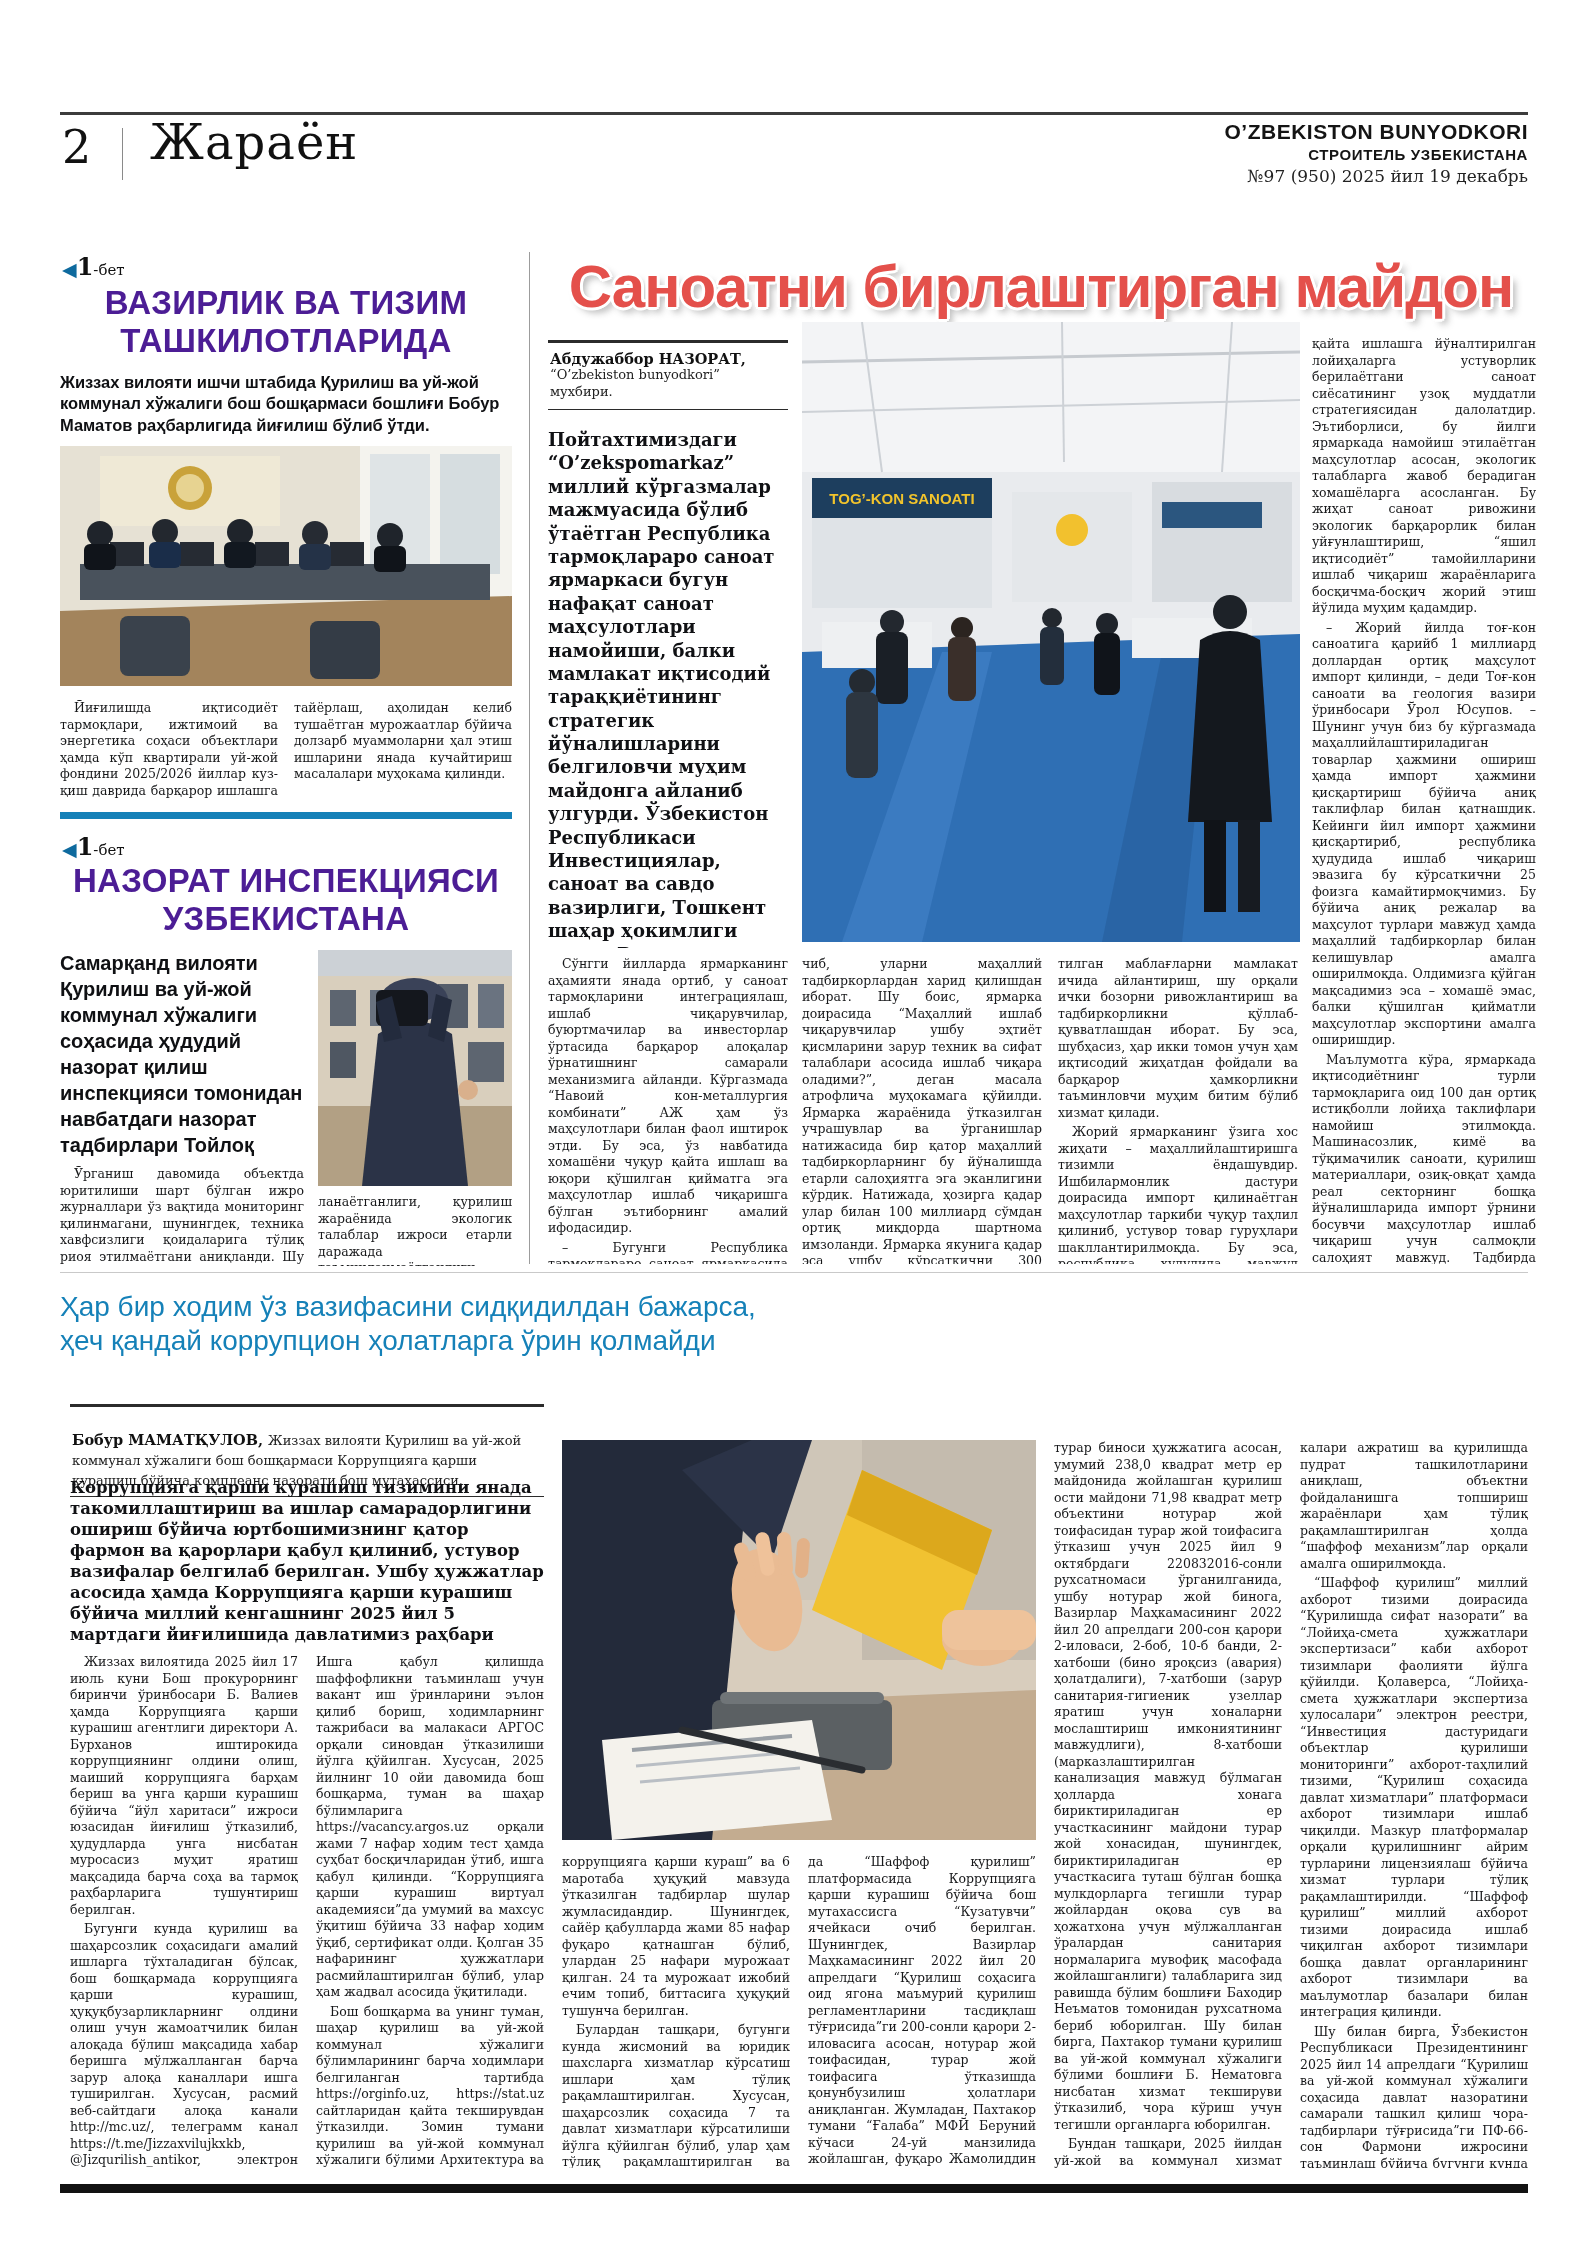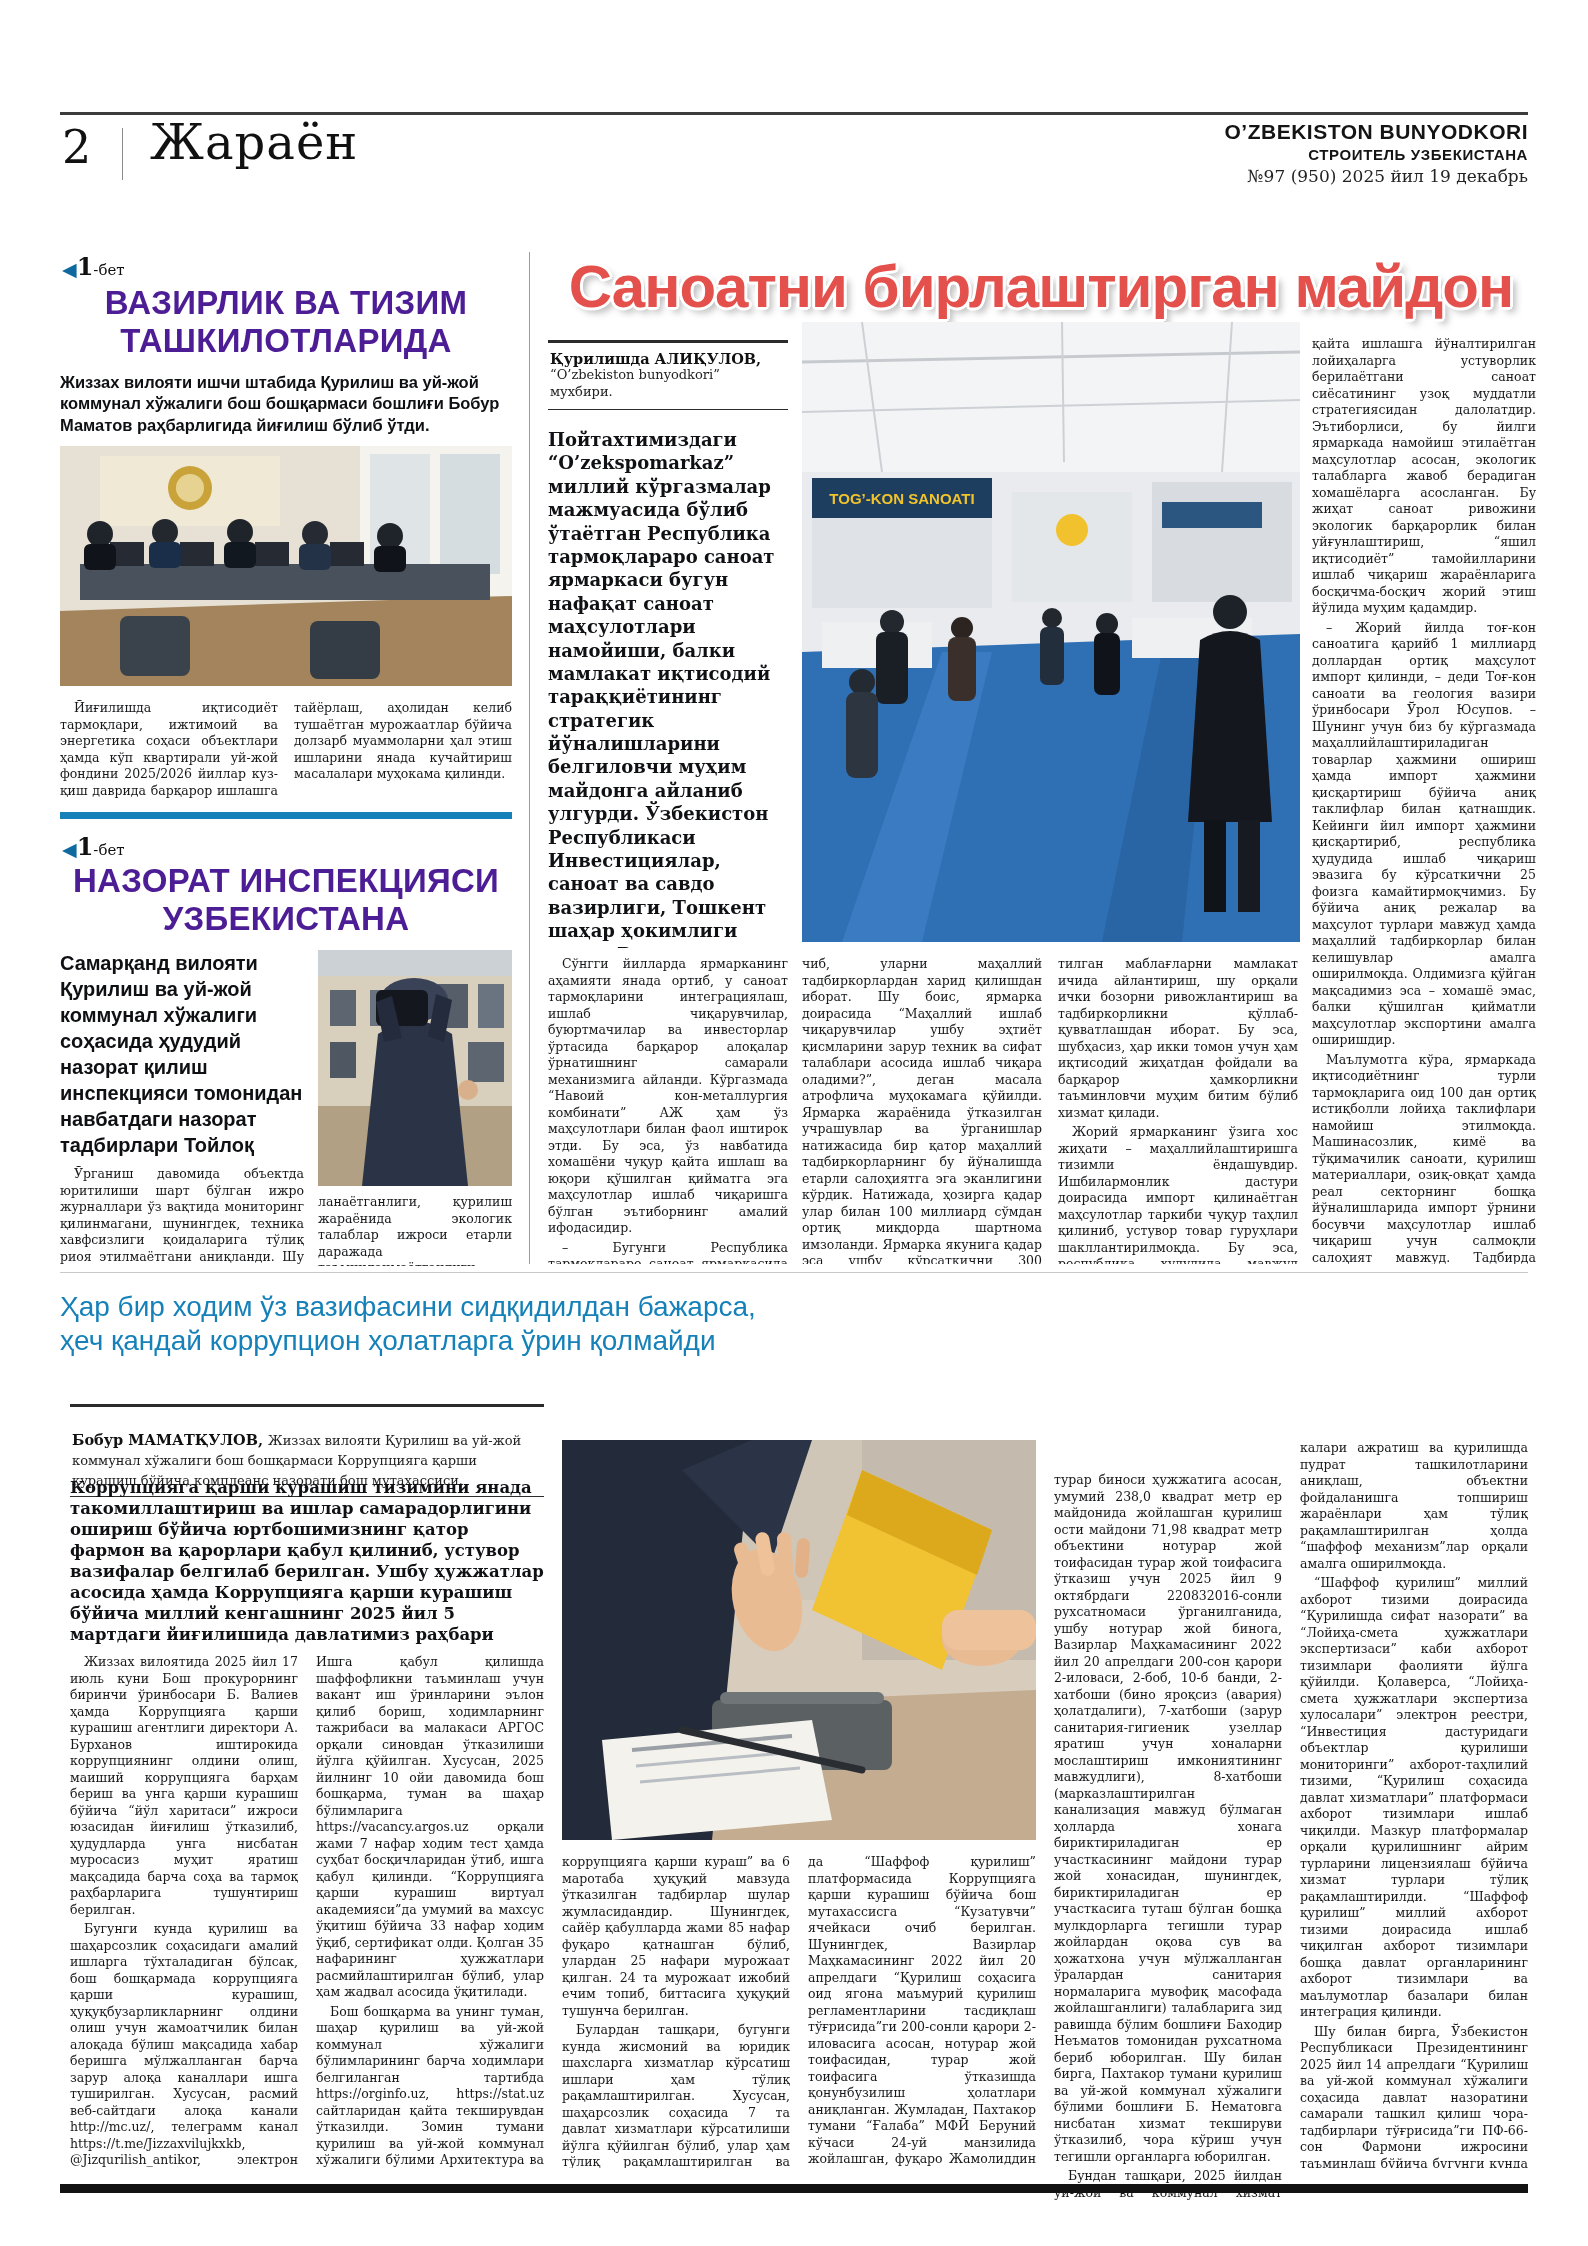--- a/index.html
+++ b/index.html
@@ -133,21 +133,21 @@
   <div class="abs textcol serif-body" style="left:318px;top:1194px;width:194px;height:72px;">
     <p class="cont">ланаётганлиги, қурилиш жараёнида экологик талаблар ижроси етарли даражада таъминланмаётганлиги кузатилди. Аниқланган камчиликларни бартараф этиш мақсадида масъул ташкилотларга бажарилиши мажбурий бўлган ёзма кўрсатмалар берилди.</p>
   </div>
 
   <div class="abs rule-v" style="left:529px;top:252px;height:1012px;"></div>
 
   <div class="abs main-hl" style="left:545px;top:252px;width:992px;">Саноатни бирлаштирган майдон</div>
 
   <div class="abs" style="left:548px;top:340px;width:240px;">
     <div class="byline">
-      <div class="name">Қурилишда АЛИҚУЛОВ,</div>
+      <div class="name">Абдужаббор НАЗОРАТ,</div>
       <div class="role">“O’zbekiston bunyodkori” мухбири.</div>
     </div>
   </div>
   <div class="abs textcol lead-serif" style="left:548px;top:428px;width:240px;height:520px;">Пойтахтимиздаги “O’zekspomarkaz” миллий кўргазмалар мажмуасида бўлиб ўтаётган Республика тармоқлараро саноат ярмаркаси бугун нафақат саноат маҳсулотлари намойиши, балки мамлакат иқтисодий тараққиётининг стратегик йўналишларини белгиловчи муҳим майдонга айланиб улгурди. Ўзбекистон Республикаси Инвестициялар, саноат ва савдо вазирлиги, Тошкент шаҳар ҳокимлиги ҳамда Рақамли трансформация маркази ҳамкорлигида ташкил этилган мазкур тадбир саноат кооперациясини чуқурлаштириш, импортга қарамликни қисқартириш ва маҳаллий ишлаб чиқаришни жадаллаштиришга хизмат қилмоқда.</div>
   <div class="abs textcol serif-body" style="left:548px;top:956px;width:240px;height:308px;">
     <p>Сўнгги йилларда ярмарканинг аҳамияти янада ортиб, у саноат тармоқларини интеграциялаш, ишлаб чиқарувчилар, буюртмачилар ва инвесторлар ўртасида барқарор алоқалар ўрнатишнинг самарали механизмига айланди. Кўргазмада “Навоий кон-металлургия комбинати” АЖ ҳам ўз маҳсулотлари билан фаол иштирок этди. Бу эса, ўз навбатида хомашёни чуқур қайта ишлаш ва юқори қўшилган қийматга эга маҳсулотлар ишлаб чиқаришга бўлган эътиборнинг амалий ифодасидир.</p>
     <p>– Бугунги Республика тармоқлараро саноат ярмаркасида иштирок этиш орқали фаолиятимизни янада такомиллаштиришни мақсад қилганмиз, – деди “Навоий кон-металлургия комбинати” АЖ комбинати муҳандиси Шарифжон Файзиев. – Хусусан, комбинат томонидан намойиш этилаётган асосий маҳсулотлар кон техникалари, экскаватор, бурғилаш ускуналари ҳамда бошқа турдаги оғир техникалар учун мўлжалланган эҳтиёт қисмларидир. Комбинатнинг асосий мақсади, мазкур эҳтиёт қисмларни четдан импорт қилишдан босқичма-босқич воз ке-</p>
   </div>
 
   <svg class="abs" style="left:802px;top:322px;" width="498" height="620" viewBox="0 0 498 620" preserveAspectRatio="none">
@@ -250,21 +250,21 @@
 
   </div>
   <div class="abs textcol serif-body" style="left:562px;top:1854px;width:228px;height:314px;">
     <p class="cont">коррупцияга қарши кураш” ва 6 маротаба ҳуқуқий мавзуда ўтказилган тадбирлар шулар жумласидандир. Шунингдек, сайёр қабулларда жами 85 нафар фуқаро қатнашган бўлиб, улардан 25 нафари мурожаат қилган. 24 та мурожаат ижобий ечим топиб, биттасига ҳуқуқий тушунча берилган.</p>
     <p>Булардан ташқари, бугунги кунда жисмоний ва юридик шахсларга хизматлар кўрсатиш ишлари ҳам тўлиқ рақамлаштирилган. Хусусан, шаҳарсозлик соҳасида 7 та давлат хизматлари кўрсатилиши йўлга қўйилган бўлиб, улар ҳам тўлиқ рақамлаштирилган ва инсон омилисиз ишлайди. Шу билан бирга, 2025 йилнинг 9 ойида жами 747 та ариза келиб тушган бўлиб, 529 тасига ижобий хулоса берилган, 1 таси рад этилган, 4 таси тугатилган, 213 таси тегишли талабларга мувофиқ бўлмаганлиги учун қайта мурожаат этиш учун рад этилган.</p>
 
   </div>
   <div class="abs textcol serif-body" style="left:808px;top:1854px;width:228px;height:314px;">
     <p class="cont">да “Шаффоф қурилиш” платформасида Коррупцияга қарши курашиш бўйича бош мутахассисга “Кузатувчи” ячейкаси очиб берилган. Шунингдек, Вазирлар Маҳкамасининг 2022 йил 20 апрелдаги “Қурилиш соҳасига оид ягона маъмурий қурилиш регламентларини тасдиқлаш тўғрисида”ги 200-сонли қарори 2-иловасига асосан, нотурар жой тоифасидан, турар жой тоифасига ўтказишда қонунбузилиш ҳолатлари аниқланган. Жумладан, Пахтакор тумани “Ғалаба” МФЙ Беруний кўчаси 24-уй манзилида жойлашган, фуқаро Жамолиддин Абдумаликовга тегишли бўлган нотурур жой тоифасидан турар жой тоифасига ўтказиш бўйича (2025 йил 6 октябрдаги 220832016-сонли ариза) Вазирлар Маҳкамасининг 2022 йил 20 апрелдаги 200-сон қарори 4-иловасига асосан, лойиҳа-смета ҳужжатларини келишиш бўйича Пахтакор тумани қурилиш ва уй-жой коммунал хўжалиги бўлими томонидан 220832016-сонли якка тартибдаги уй-жой сифатида ижобий хулоса берилган.</p>
   </div>
-  <div class="abs textcol serif-body" style="left:1054px;top:1440px;width:228px;height:728px;margin-top:32px;">
+  <div class="abs textcol serif-body" style="left:1054px;top:1440px;width:228px;height:728px;">
     <p class="cont">турар биноси ҳужжатига асосан, умумий 238,0 квадрат метр ер майдонида жойлашган қурилиш ости майдони 71,98 квадрат метр объектини нотурар жой тоифасидан турар жой тоифасига ўтказиш учун 2025 йил 9 октябрдаги 220832016-сонли рухсатномаси ўрганилганида, ушбу нотурар жой бинога, Вазирлар Маҳкамасининг 2022 йил 20 апрелдаги 200-сон қарори 2-иловаси, 2-боб, 10-б банди, 2-хатбоши (бино яроқсиз (авария) ҳолатдалиги), 7-хатбоши (зарур санитария-гигиеник узеллар яратиш учун хоналарни мослаштириш имкониятининг мавжудлиги), 8-хатбоши (марказлаштирилган канализация мавжуд бўлмаган ҳолларда хонага бириктириладиган ер участкасининг майдони турар жой хонасидан, шунингдек, бириктириладиган ер участкасига туташ бўлган бошқа мулкдорларга тегишли турар жойлардан оқова сув ва ҳожатхона учун мўлжалланган ўралардан санитария нормаларига мувофиқ масофада жойлашганлиги) талабларига зид равишда бўлим бошлиғи Баходир Неъматов томонидан рухсатнома бериб юборилган. Шу билан бирга, Пахтакор тумани қурилиш ва уй-жой коммунал хўжалиги бўлими бошлиғи Б. Нематовга нисбатан хизмат текшируви ўтказилиб, чора кўриш учун тегишли органларга юборилган.</p>
     <p>Бундан ташқари, 2025 йилдан уй-жой ва коммунал хизмат кўрсатишда ҳам 2 та давлат хизматлари рақамлаштирилди. Бу тизим орқали жорий йилнинг 9 ойида 88 та ариза келиб тушган бўлиб, 18 тасига ижобий хулоса берилган, 70 таси қайта мурожаат этиш учун рад этилган, 13 тасининг муддати ўтган. Камчиликларга йўл қўйган масъул ходим А. Убайдуллаевга нисбатан Ўзбекистон Республикаси МЖтКнинг 215-5-прим-моддаси 1-қисми билан жарима жазоси қўлланилган. Шунингдек, тадбиркорлик фаолияти учун ер участ-</p>
   </div>
   <div class="abs textcol serif-body" style="left:1300px;top:1440px;width:228px;height:728px;">
     <p class="cont">калари ажратиш ва қурилишда пудрат ташкилотларини аниқлаш, объектни фойдаланишга топшириш жараёнлари ҳам тўлиқ рақамлаштирилган ҳолда “шаффоф механизм”лар орқали амалга оширилмоқда.</p>
     <p>“Шаффоф қурилиш” миллий ахборот тизими доирасида “Қурилишда сифат назорати” ва “Лойиҳа-смета ҳужжатлари экспертизаси” каби ахборот тизимлари фаолияти йўлга қўйилди. Қолаверса, “Лойиҳа-смета ҳужжатлари экспертиза хулосалари” электрон реестри, “Инвестиция дастуридаги объектлар қурилиши мониторинги” ахборот-таҳлилий тизими, “Қурилиш соҳасида давлат хизматлари” платформаси ахборот тизимлари ишлаб чиқилди. Мазкур платформалар орқали қурилишнинг айрим турларини лицензиялаш бўйича хизмат турлари тўлиқ рақамлаштирилди. “Шаффоф қурилиш” миллий ахборот тизими доирасида ишлаб чиқилган ахборот тизимлари бошқа давлат органларининг ахборот тизимлари ва маълумотлар базалари билан интеграция қилинди.</p>
     <p>Шу билан бирга, Ўзбекистон Республикаси Президентининг 2025 йил 14 апрелдаги “Қурилиш ва уй-жой коммунал хўжалиги соҳасида давлат назоратини самарали ташкил қилиш чора-тадбирлари тўғрисида”ги ПФ-66-сон Фармони ижросини таъминлаш бўйича бугунги кунда Жиззах вилояти Қурилиш ва уй-жой коммунал хўжалиги соҳасида ҳудудий назорат қилиш инспекцияси рўйхатидан ўтган 2025 йилда давлат маблағлари ҳисобидан қурилаётган объектларда шаффофликни таъминлаш учун видеокузатув камера мосламалари “Қурилиш объектларини онлайн назорат қилиш маркази”га интеграция қилиниб, 29 та объектга уланган. Қолган 30 та объектда камера ўрнатиш ишлари олиб борилмоқда.</p>
 
   </div>
 

